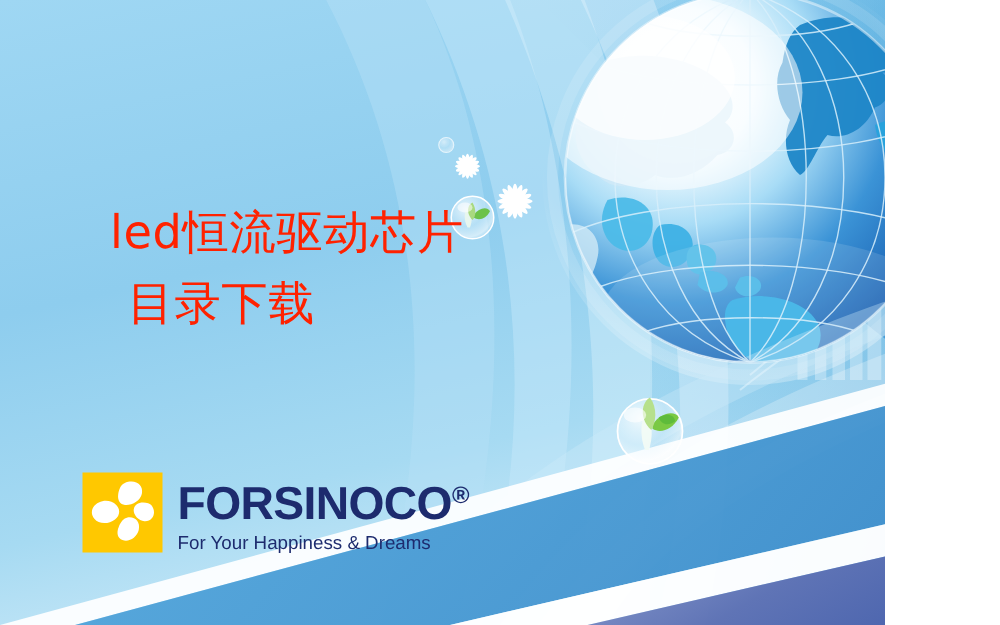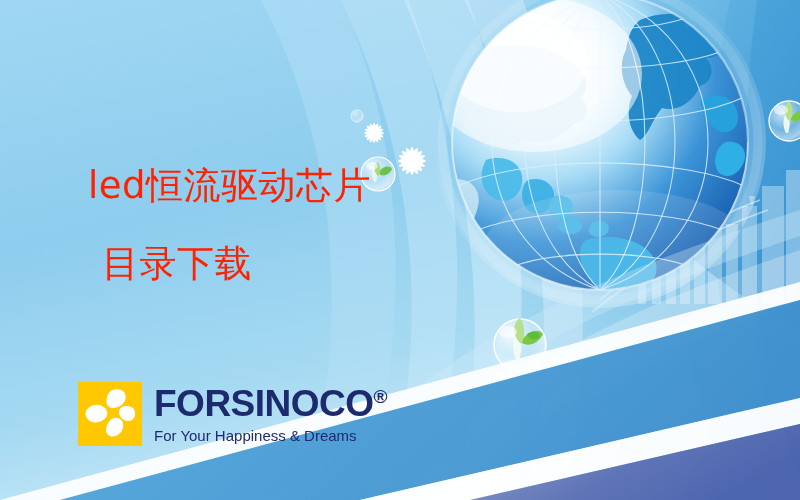--- a/index.html
+++ b/index.html
@@ -2,21 +2,21 @@
 <html><head>
 <meta charset="utf-8">
 <style>
   html, body {
     margin: 0;
     padding: 0;
     background: #ffffff;
   }
   #stage {
     position: relative;
-    width: 800px;
+    width: 708px;
     height: 500px;
     overflow: hidden;
     font-family: "Liberation Sans", "DejaVu Sans", sans-serif;
     background: #8ecdee;
   }
   #bg-svg {
     position: absolute;
     left: 0; top: 0;
     width: 800px;
     height: 500px;
@@ -36,32 +36,31 @@
     color: #ff2200;
     font-family: "DejaVu Sans", "Liberation Sans", sans-serif;
     font-size: 37px;
     line-height: 48px;
     letter-spacing: 0.5px;
     white-space: nowrap;
     font-weight: 400;
   }
   .headline .line-2 {
     padding-left: 14px;
-    margin-top: 32px;
-    font-family: Liberation Mono, monospace;
+    margin-top: 9px;
   }
 
   
   #logo-block {
     position: absolute;
-    left: 78px;
+    left: 66px;
     top: 378px;
     z-index: 45;
     display: flex;
-    align-items: flex-end;
+    align-items: flex-start;
   }
   #logo-mark {
     width: 64px;
     height: 64px;
     background: #ffc800;
     position: relative;
     flex: 0 0 auto;
   }
   #logo-mark svg { display: block; }
   #logo-text {

